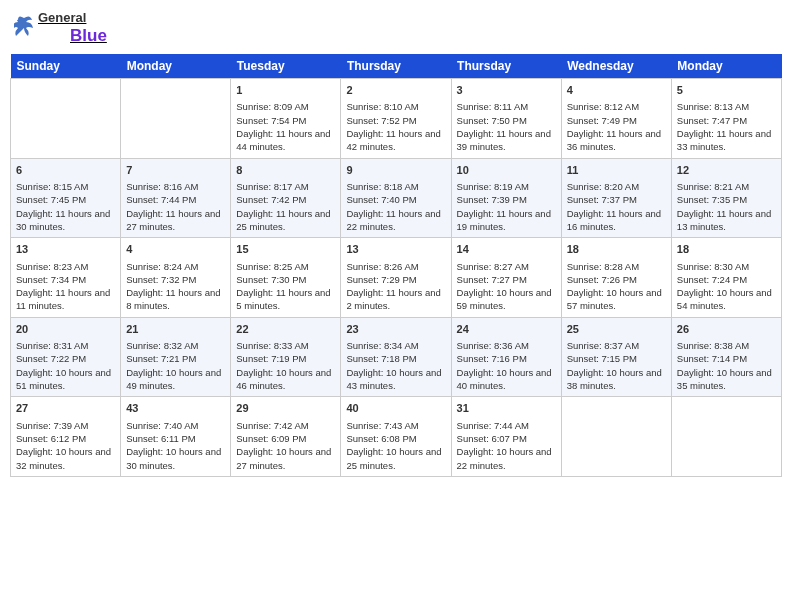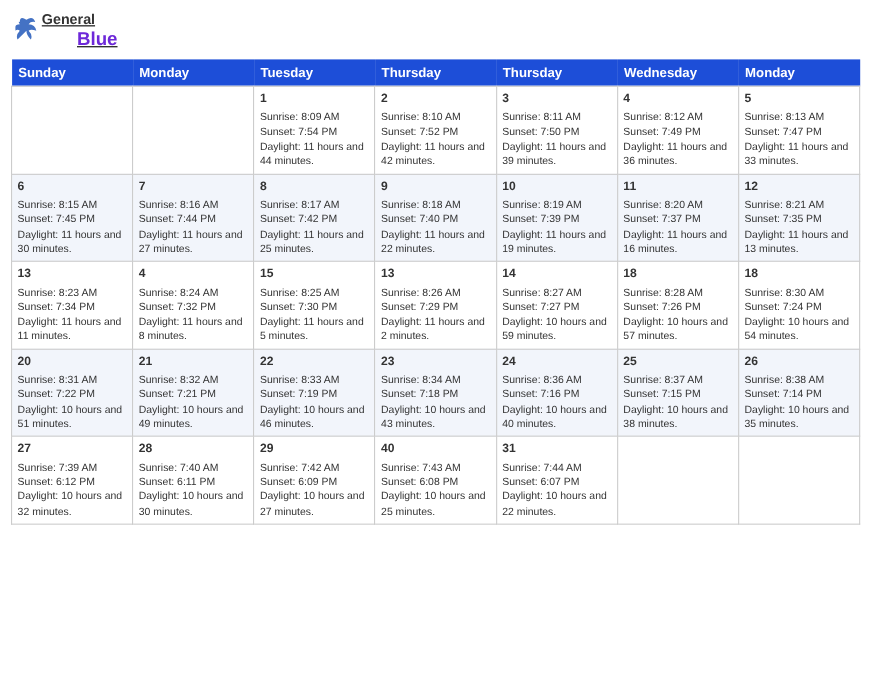--- a/index.html
+++ b/index.html
@@ -233,21 +233,21 @@
           <span class="day-num">26</span>
           <div class="day-info">Sunrise: 8:38 AM<br>Sunset: 7:14 PM<br>Daylight: 10 hours and 35 minutes.</div>
         </td>
       </tr>
       <tr>
         <td>
           <span class="day-num">27</span>
           <div class="day-info">Sunrise: 7:39 AM<br>Sunset: 6:12 PM<br>Daylight: 10 hours and 32 minutes.</div>
         </td>
         <td>
-          <span class="day-num">28</span>
+          <span class="day-num">43</span>
           <div class="day-info">Sunrise: 7:40 AM<br>Sunset: 6:11 PM<br>Daylight: 10 hours and 30 minutes.</div>
         </td>
         <td>
           <span class="day-num">29</span>
           <div class="day-info">Sunrise: 7:42 AM<br>Sunset: 6:09 PM<br>Daylight: 10 hours and 27 minutes.</div>
         </td>
         <td>
           <span class="day-num">40</span>
           <div class="day-info">Sunrise: 7:43 AM<br>Sunset: 6:08 PM<br>Daylight: 10 hours and 25 minutes.</div>
         </td>

